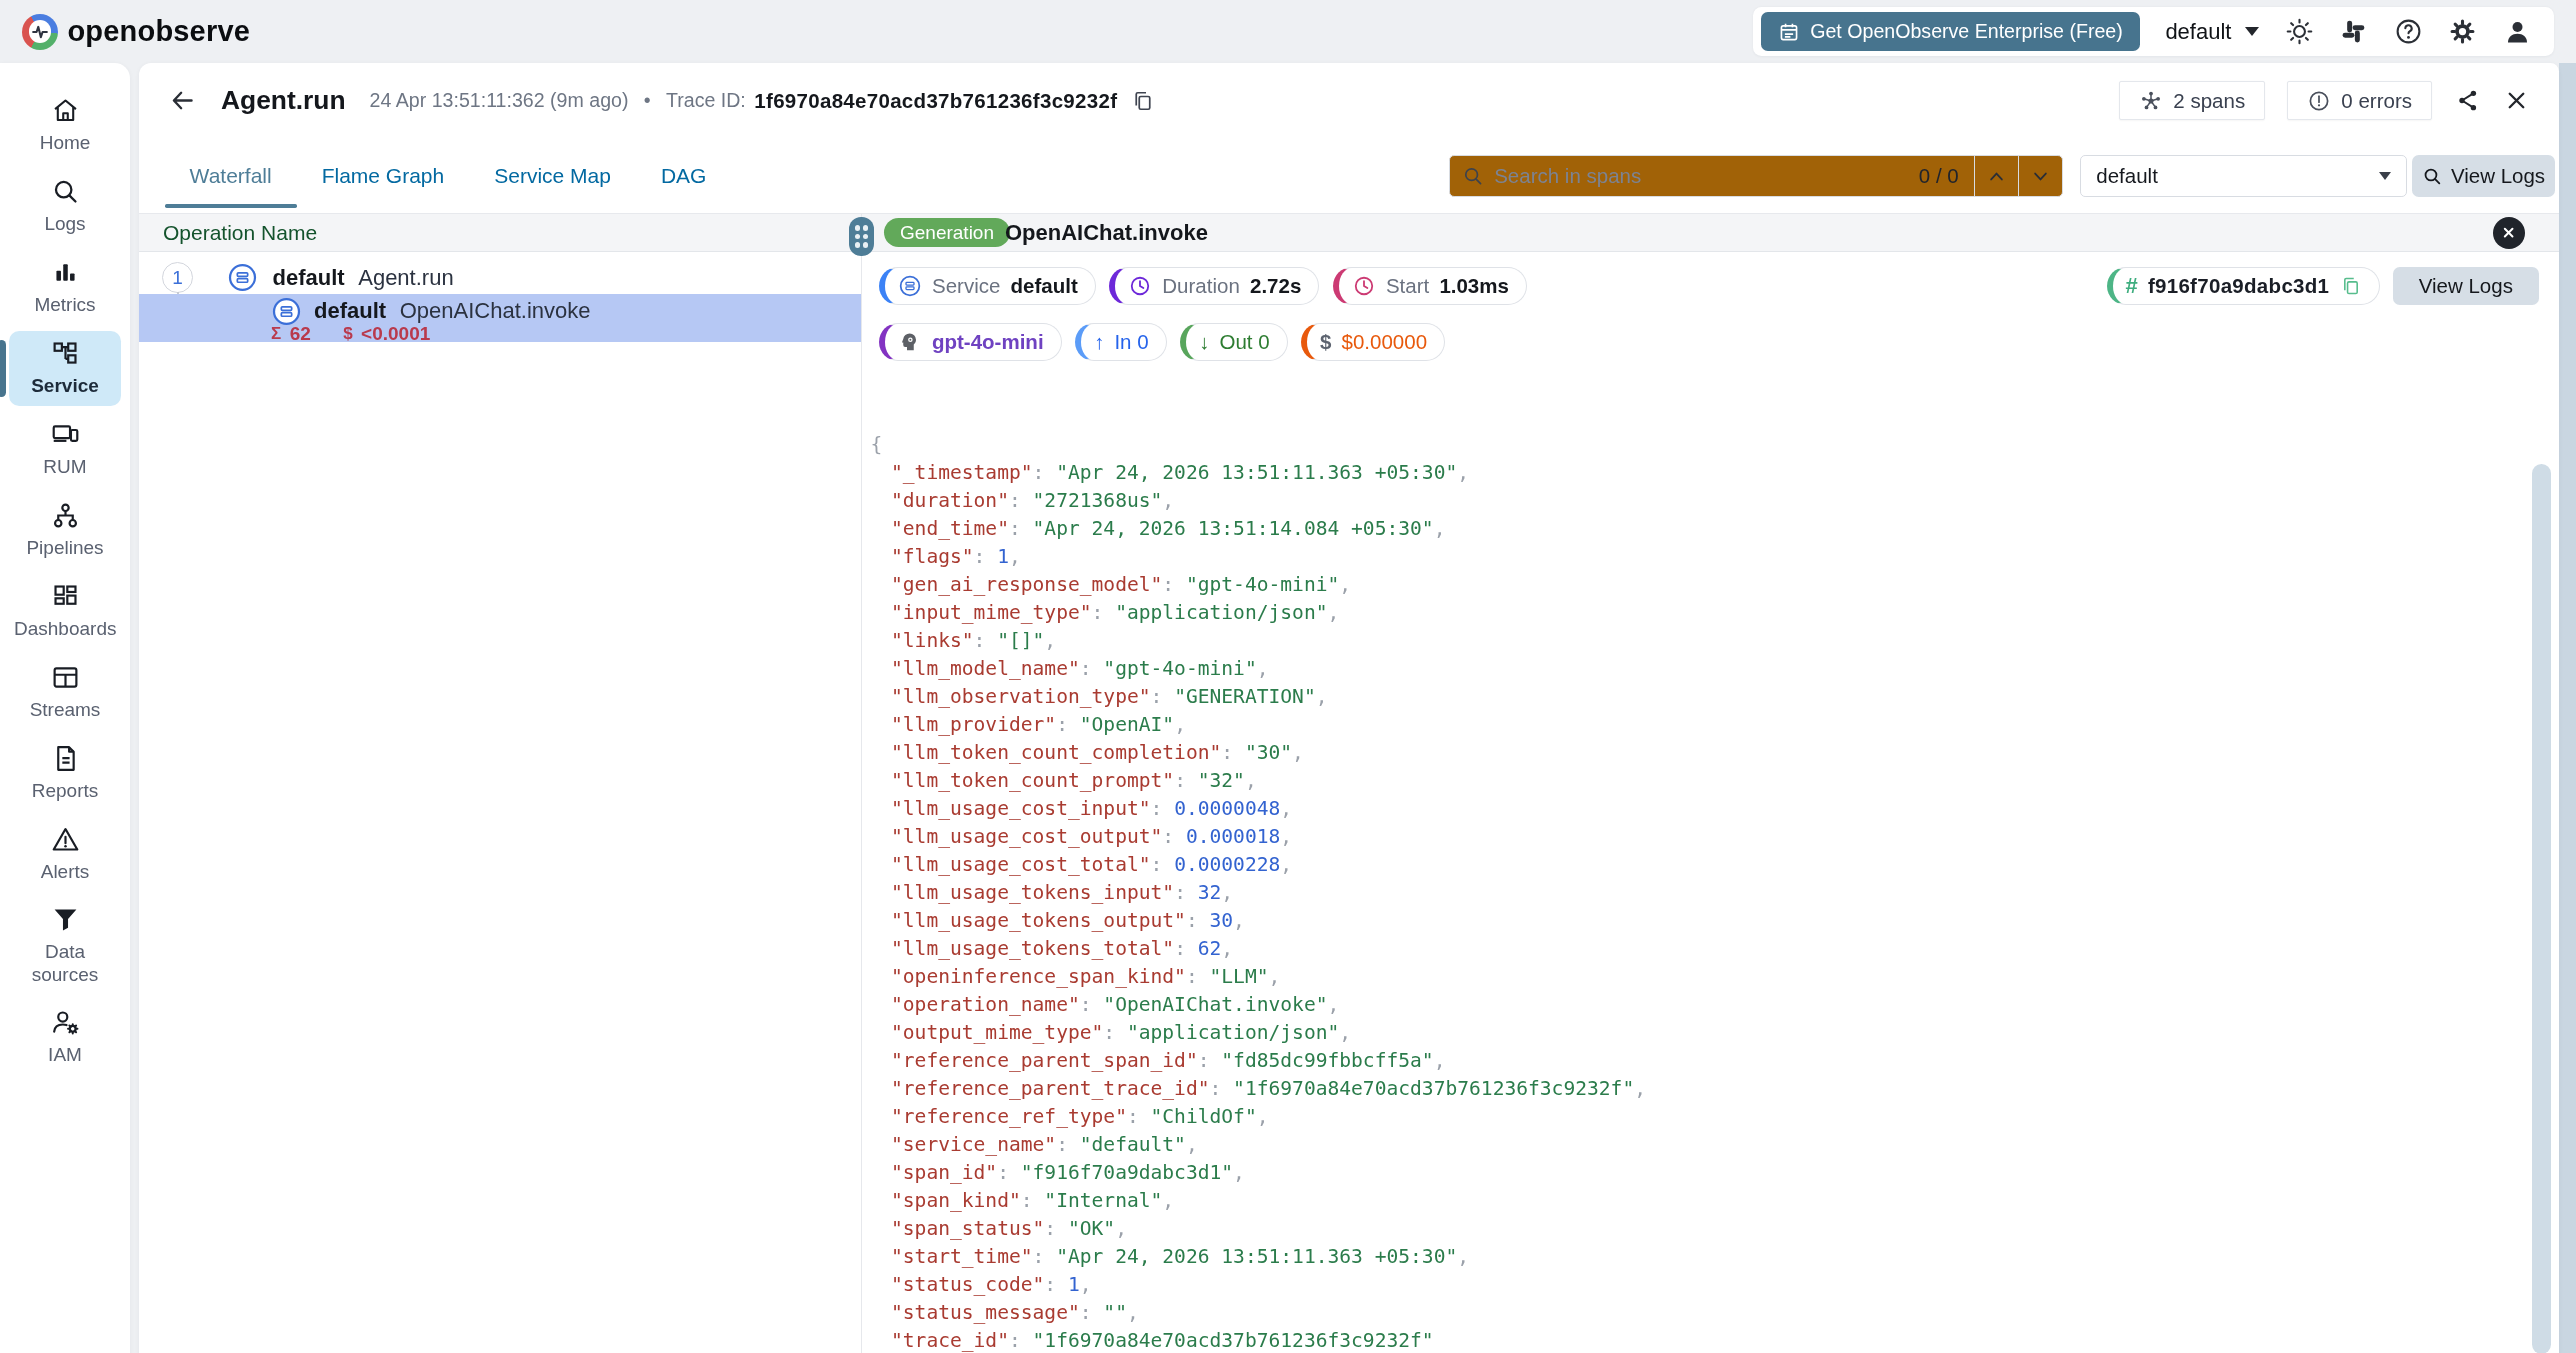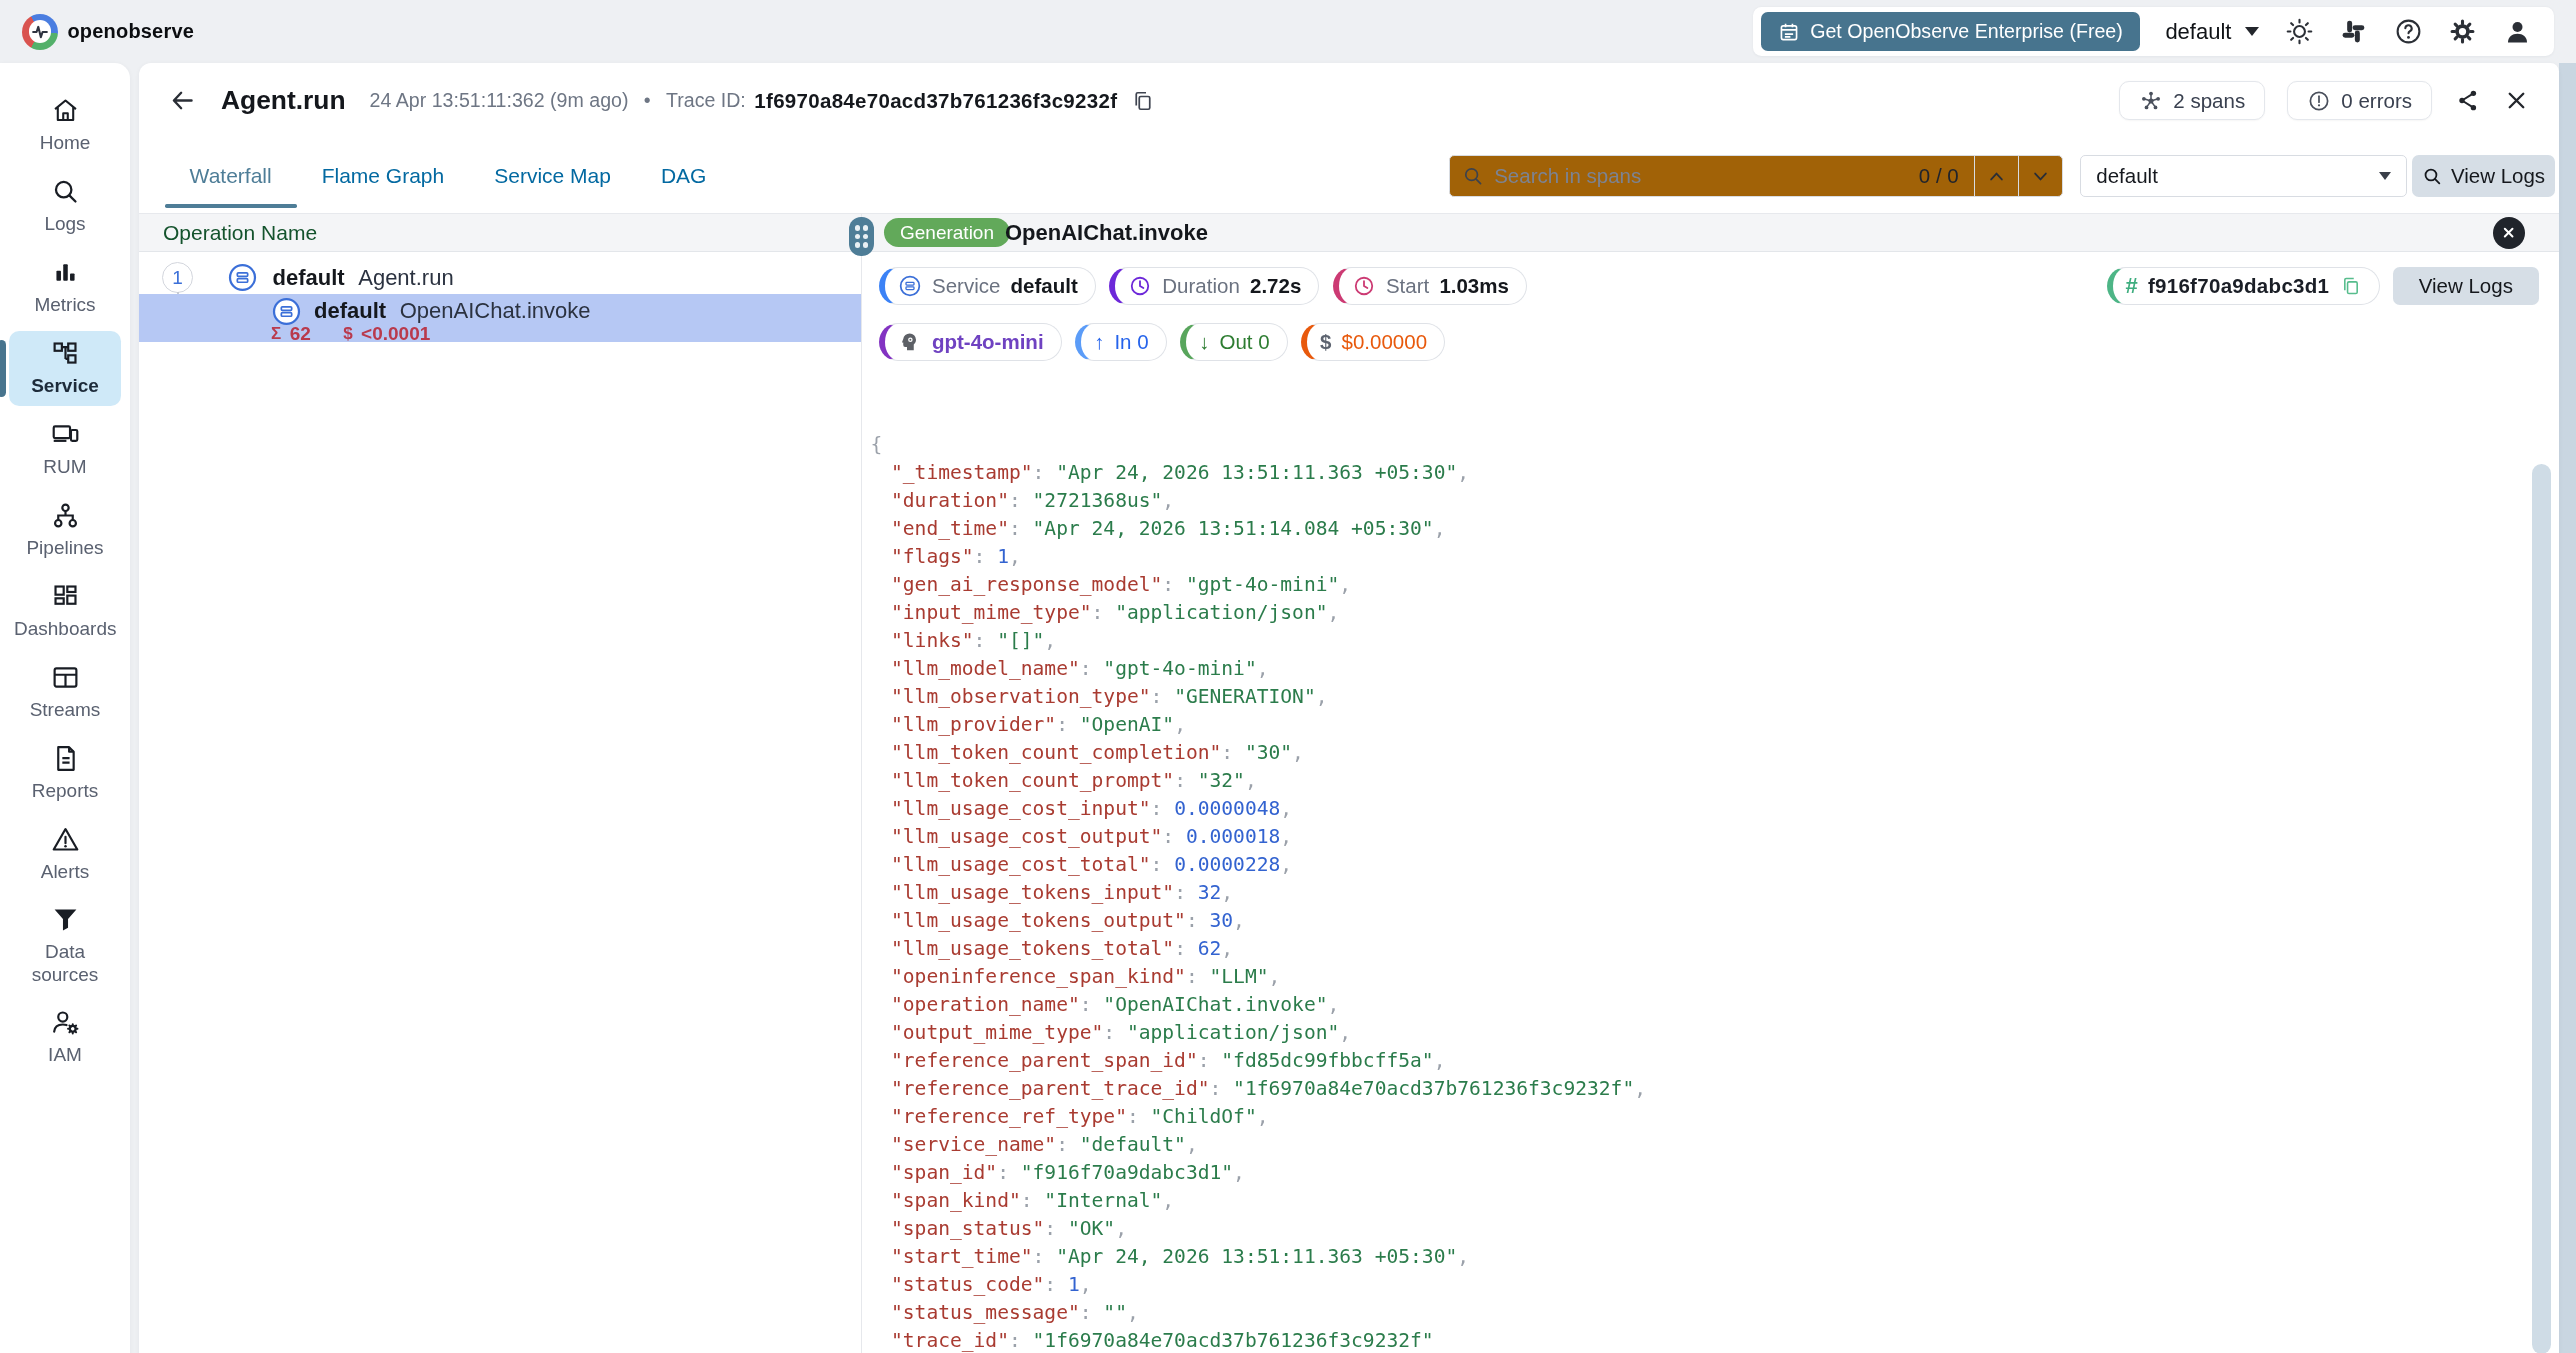--- a/index.html
+++ b/index.html
@@ -8,21 +8,21 @@
   svg { display:block; }
 
   
   .topbar { position:absolute; left:0; top:0; width:2576px; height:63px; display:flex; align-items:center; padding:0 22px; }
   .logo { display:flex; align-items:center; gap:9.4px; }
   .logo-mark { width:36px; height:36px; border-radius:50%;
     background:conic-gradient(from 210deg,#d9534f 0deg 120deg,#4a7de0 120deg 245deg,#53b06a 245deg 360deg);
     position:relative; }
   .logo-mark::after { content:''; position:absolute; inset:6.8px; background:#fff; border-radius:50%; }
   .logo-wave { position:absolute; inset:0; z-index:2; }
-  .logo-text { font-size:20px; font-weight:700; color:#0b0d10; letter-spacing:0.2px; }
+  .logo-text { font-size:29px; font-weight:700; color:#0b0d10; letter-spacing:0.2px; }
   .topbar-right { margin-left:auto; background:#fff; border-radius:8.5px; height:49px; display:flex; align-items:center; gap:25.6px; padding:0 22px 0 8.5px; box-shadow:0 0.9px 2.6px rgba(25,35,55,.05); }
   .enterprise-btn { display:flex; align-items:center; gap:10.2px; background:#47748E; color:#fff; font-size:19.6px; height:39px; padding:16px 17px; border-radius:6.8px; border:none; font-family:inherit; cursor:pointer; white-space:nowrap; }
   .org-select { display:flex; align-items:center; gap:13.6px; font-size:22px; color:#101317; cursor:pointer; }
   .caret-down { width:0; height:0; border-left:7.7px solid transparent; border-right:7.7px solid transparent; border-top:9.4px solid #23262c; }
   .tb-icon { width:29px; height:29px; color:#2b2f36; cursor:pointer; }
 
   
   .sidebar { position:absolute; left:0; top:63px; width:130px; height:1291px; background:#fff; border-radius:0 15.3px 0 0; padding-top:22px; display:flex; flex-direction:column; box-shadow:0 1.7px 5.1px rgba(30,40,60,.05); }
   .nav-item { position:relative; height:81px; display:flex; flex-direction:column; align-items:center; justify-content:center; gap:6.8px; cursor:pointer; }
   .nav-item.tall { height:102px; }
@@ -39,21 +39,21 @@
   
   .trace-header { position:absolute; left:0; top:0; width:100%; height:75px; display:flex; align-items:center; padding:0 29px; }
   .back-btn { width:29px; height:29px; color:#2a2e36; cursor:pointer; flex:0 0 auto; }
   .trace-title { font-size:26.4px; font-weight:700; color:#14171c; margin-left:24px; }
   .trace-meta { margin-left:24px; font-size:19.6px; color:#6e7684; }
   .meta-dot { margin:0 15.3px; color:#6e7684; font-size:19.6px; }
   .trace-id-label { font-size:19.6px; color:#6e7684; }
   .trace-id { font-size:20.5px; font-weight:700; color:#15181d; margin-left:8.5px; letter-spacing:0.3px; }
   .copy-btn { width:24px; height:24px; margin-left:13.6px; color:#3f4450; cursor:pointer; }
   .header-right { margin-left:auto; display:flex; align-items:center; gap:22px; }
-  .hchip { display:flex; align-items:center; gap:10.2px; height:39px; padding:0 19px; border:0.9px solid #e4e7ec; border-radius:10px; background:#fff; font-size:20.5px; color:#3a4150; box-shadow:0 0.9px 1.7px rgba(0,0,0,.04); cursor:pointer; }
+  .hchip { display:flex; align-items:center; gap:10.2px; height:39px; padding:0 19px; border:0.9px solid #e4e7ec; border-radius:2px; background:#fff; font-size:20.5px; color:#3a4150; box-shadow:0 0.9px 1.7px rgba(0,0,0,.04); cursor:pointer; }
   .hicon { width:24px; height:24px; color:#4a505c; }
   .hbtn { width:27px; height:27px; color:#23262c; cursor:pointer; }
 
   
   .toolbar { position:absolute; left:0; top:75px; width:100%; height:76px; border-bottom:0.9px solid #e7e9ed; }
   .main-tabs { position:absolute; left:25.6px; top:0; height:100%; display:flex; }
   .main-tab { padding:0 25px; display:flex; align-items:center; font-size:21px; color:#0369a1; position:relative; cursor:pointer; }
   .main-tab.active { color:#4e7d97; }
   .main-tab.active::after { content:''; position:absolute; left:0; right:0; bottom:5.1px; height:4.3px; background:#4e7d97; border-radius:1.7px; }
   .search-box { position:absolute; left:1310px; top:17px; width:614px; height:42px; border:1.3px solid #d8dce2; border-radius:5.1px; display:flex; align-items:center; padding-left:12px; background:#a16207; }

